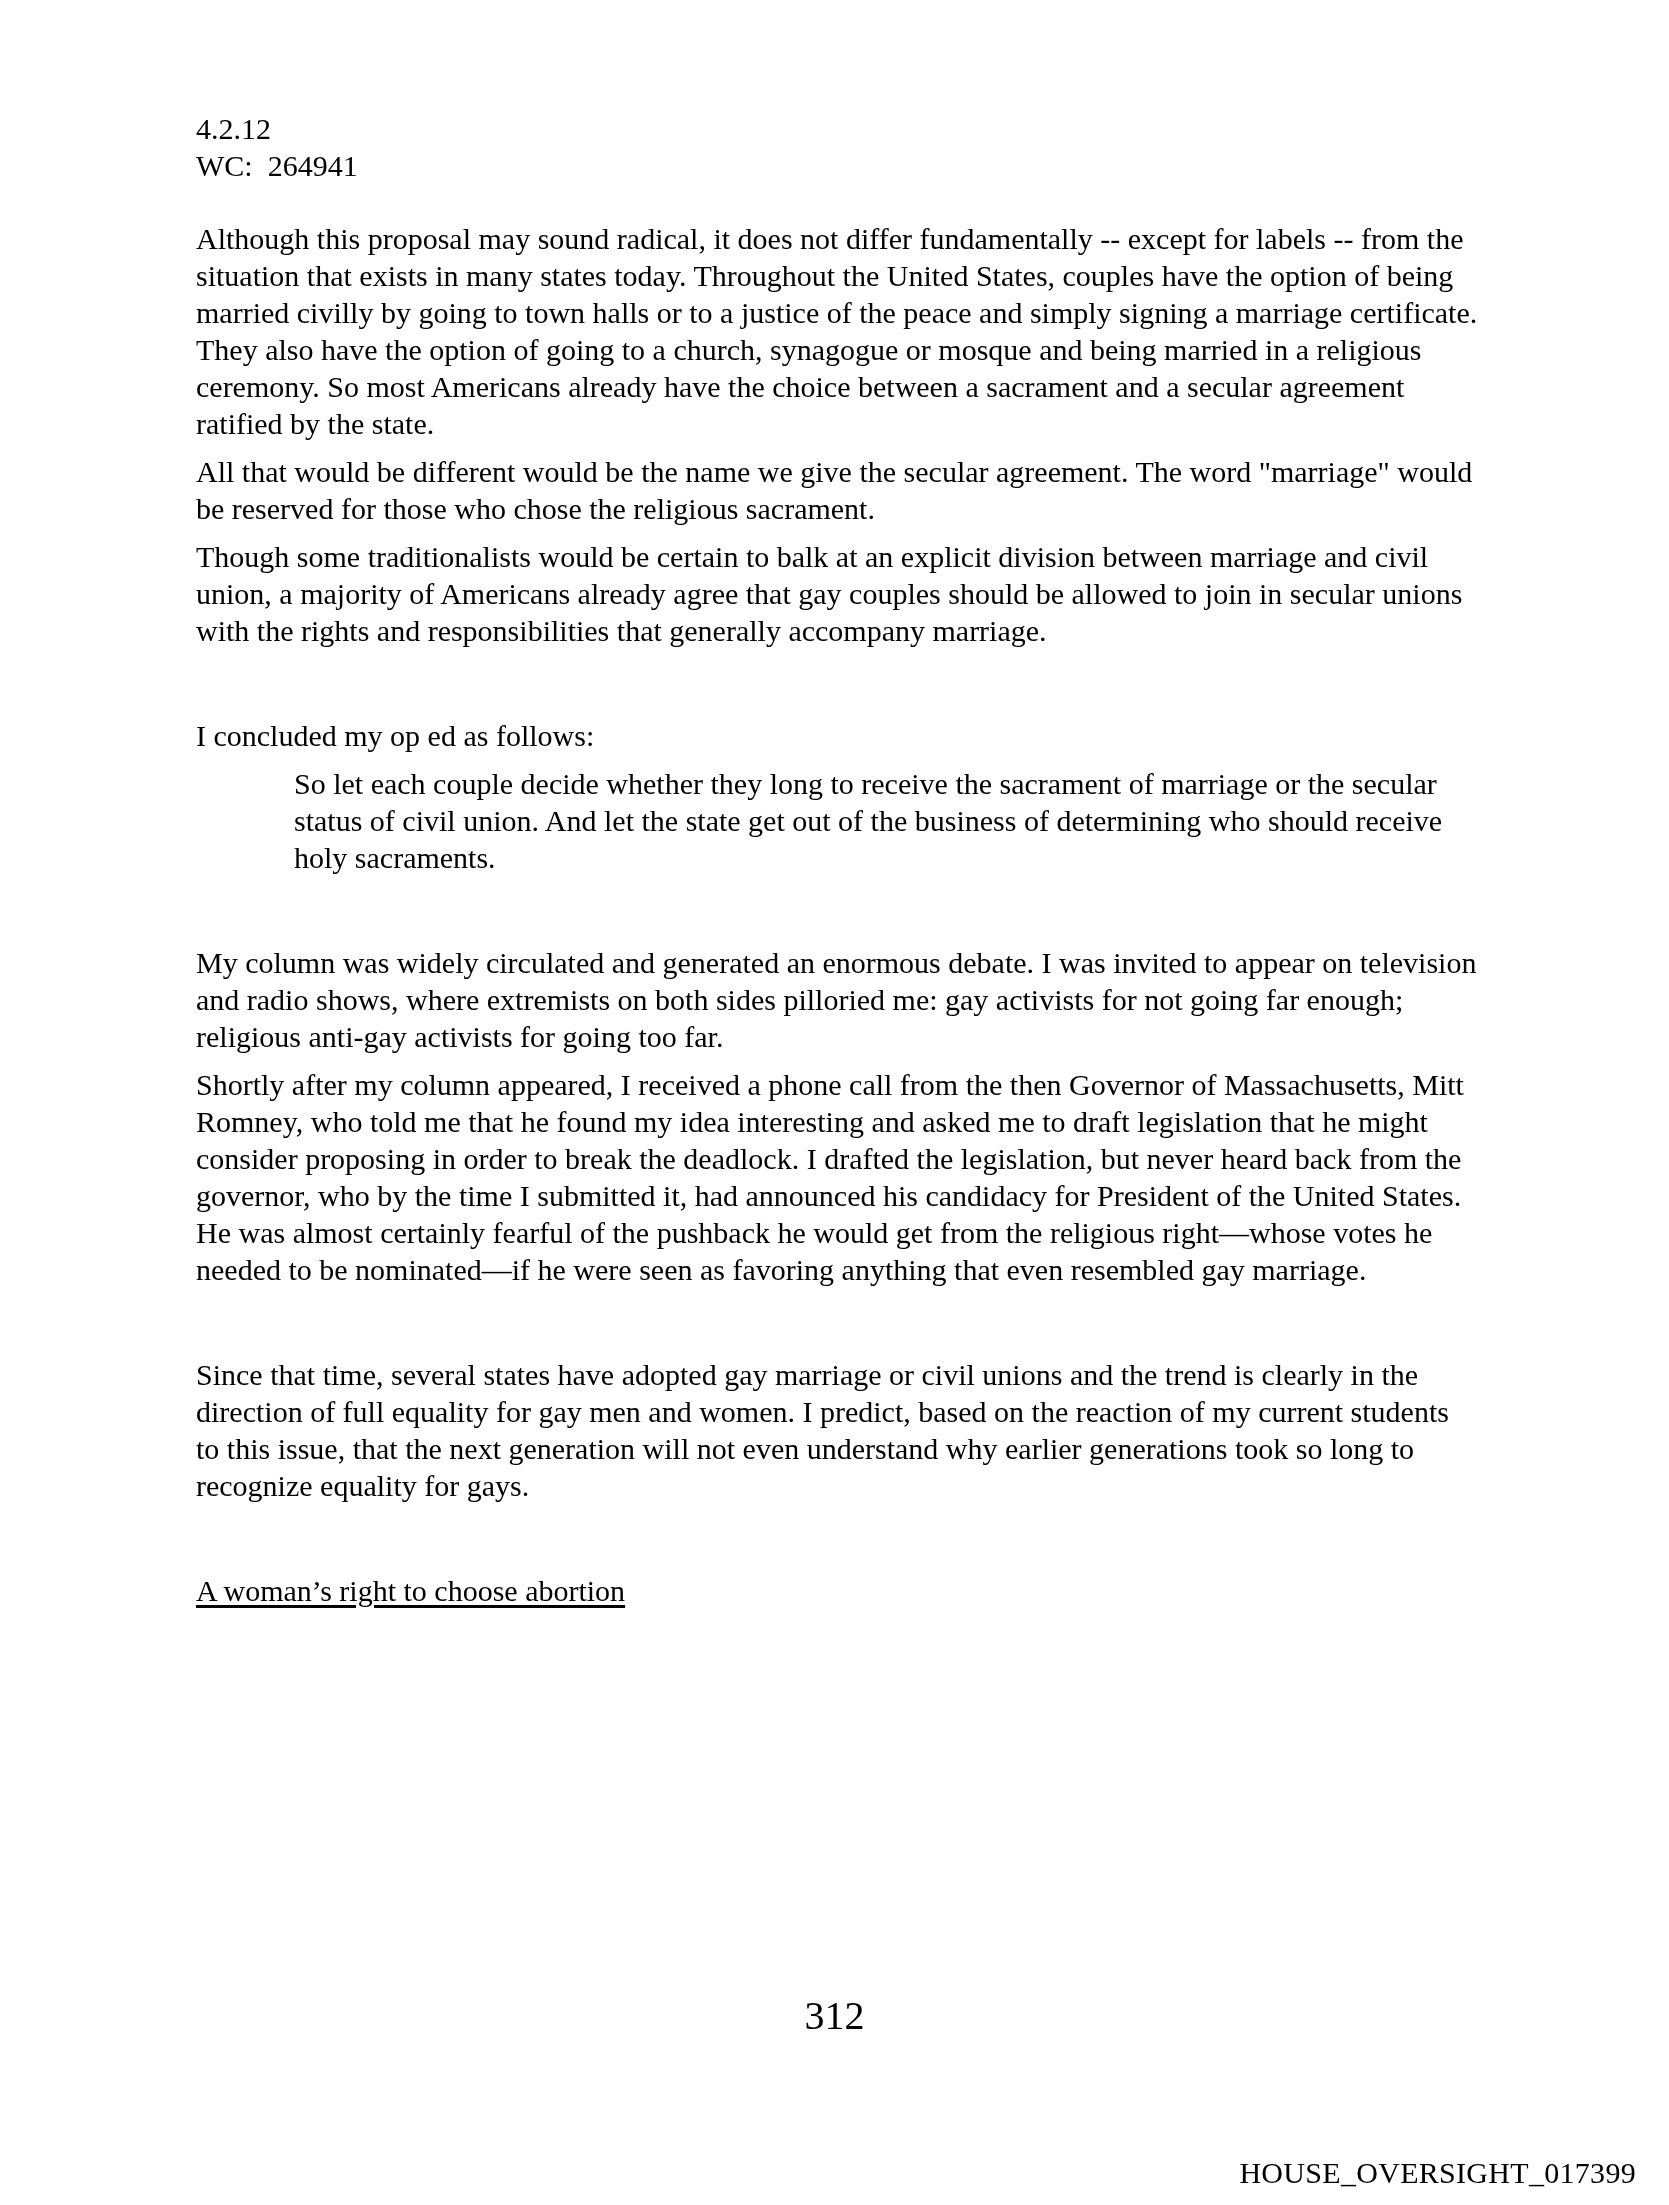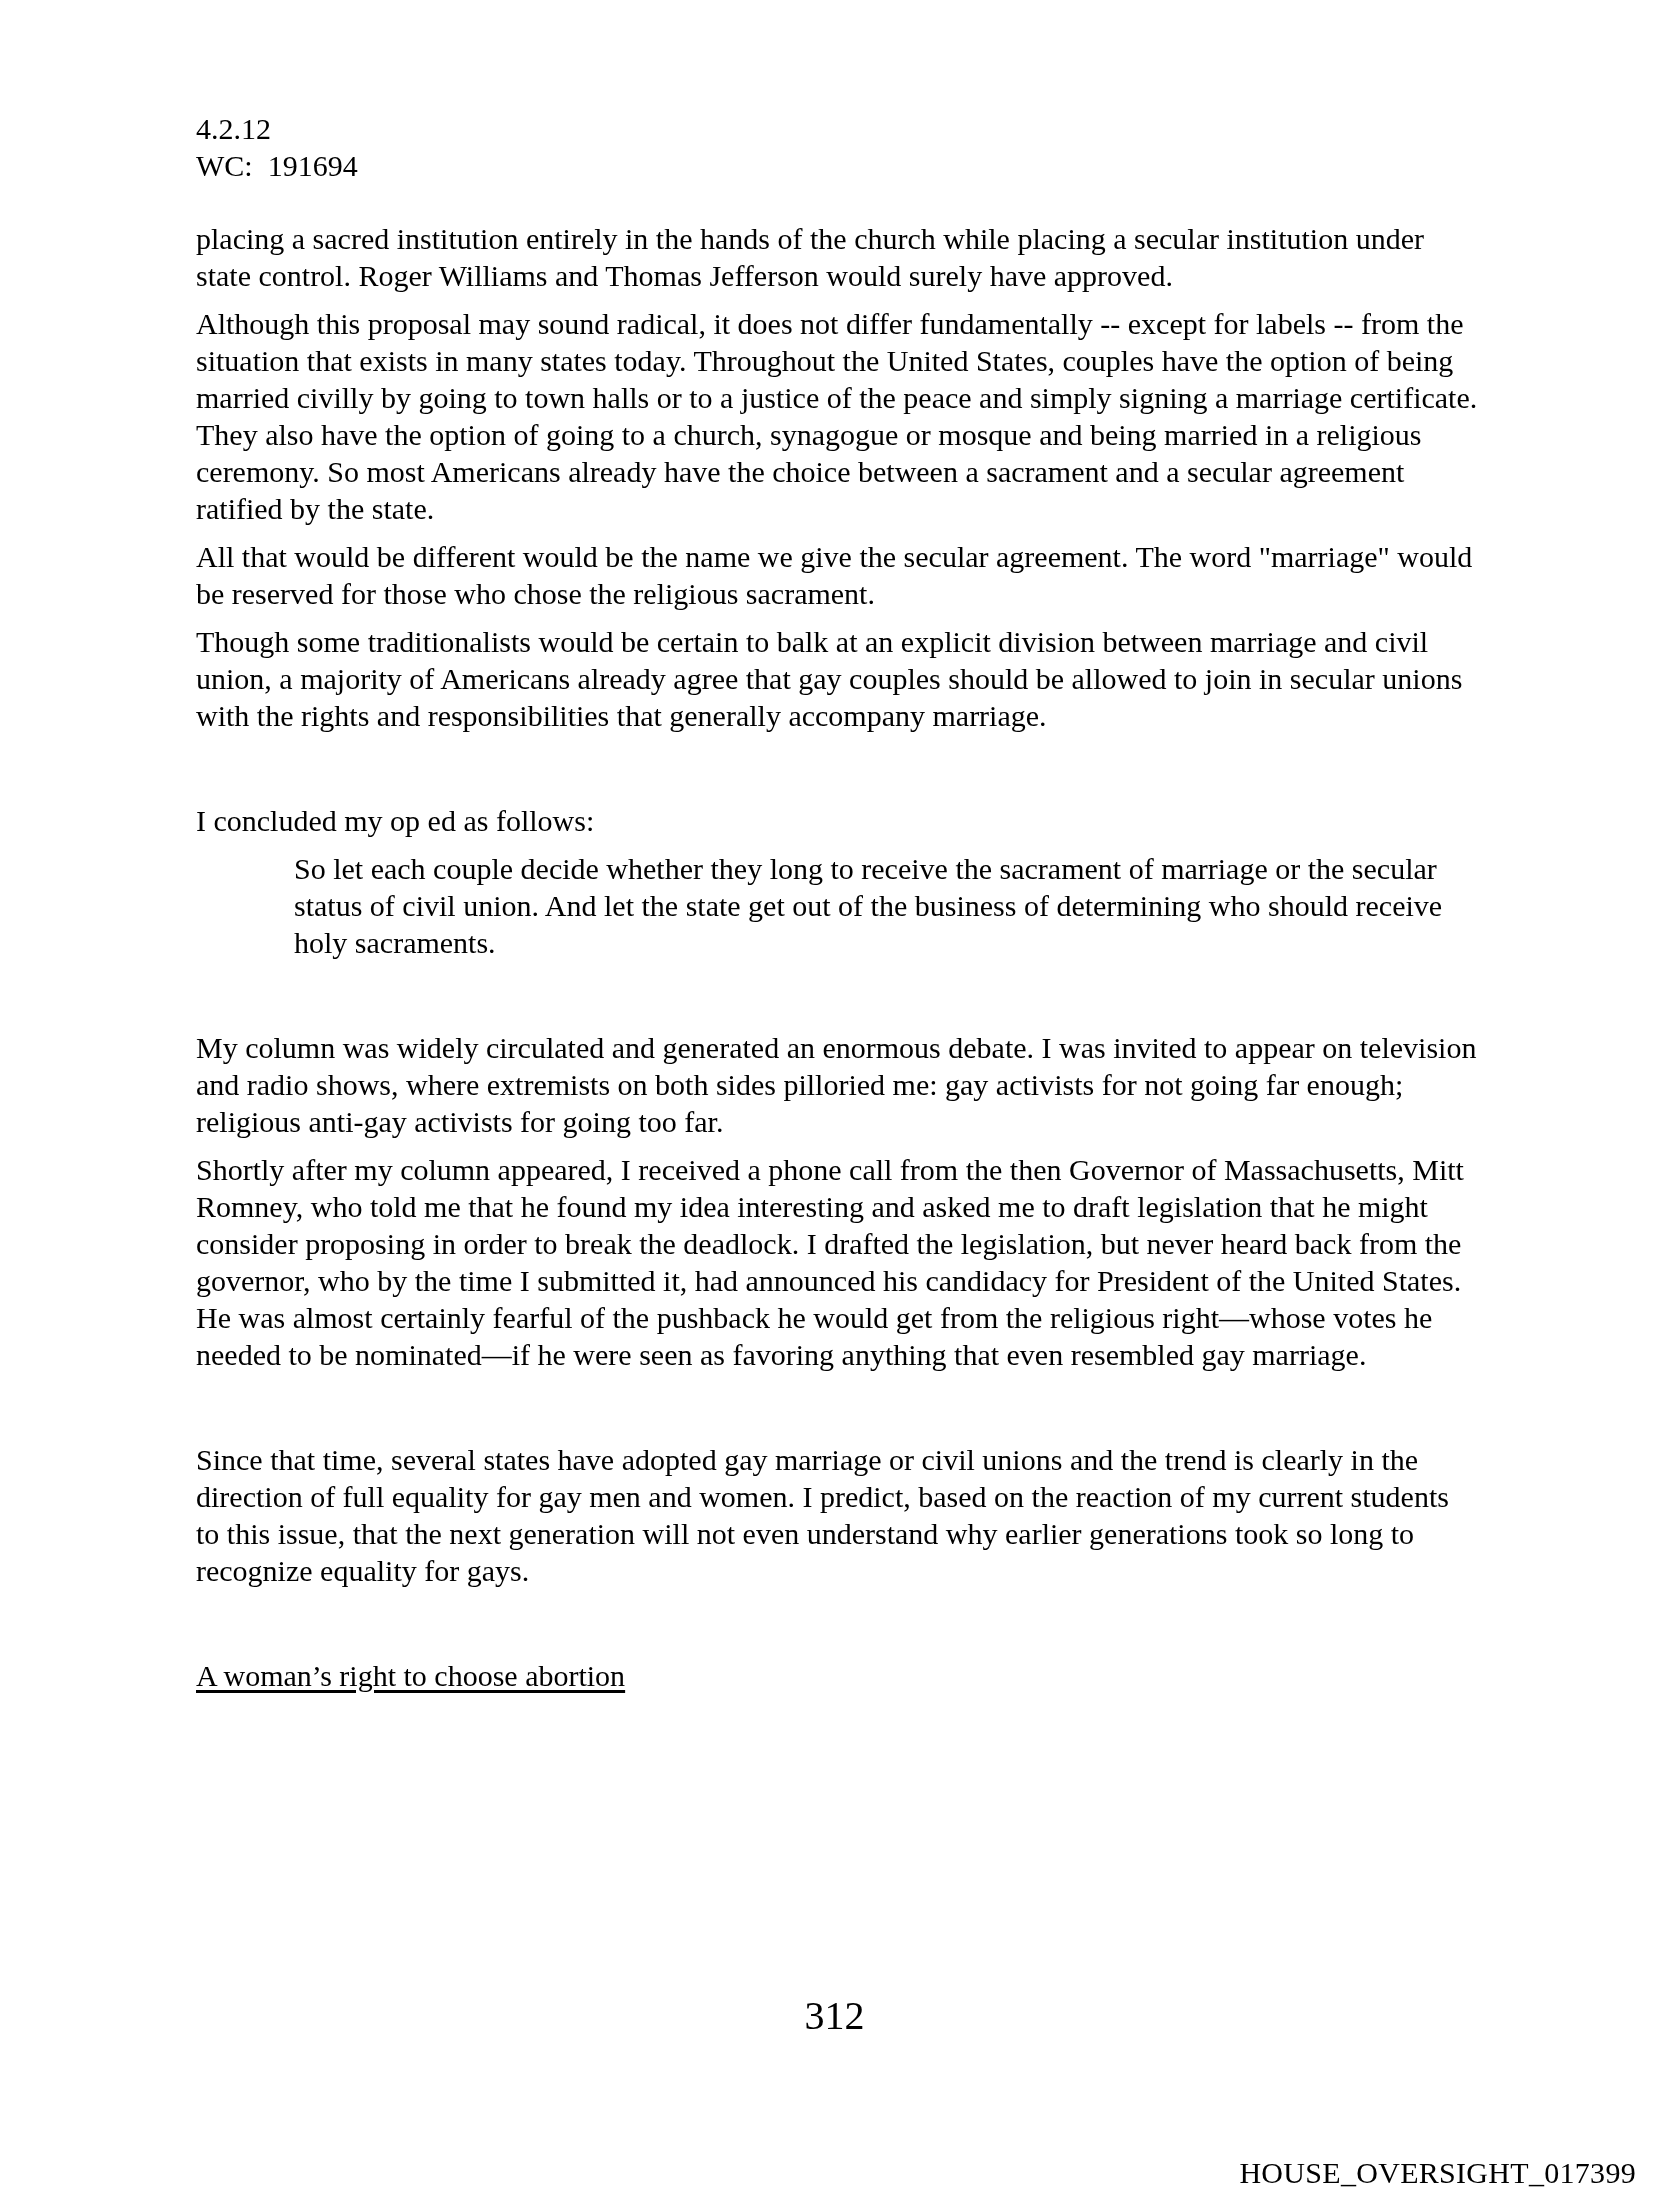--- a/index.html
+++ b/index.html
@@ -68,25 +68,24 @@
       letter-spacing: 0.3px;
     }
   </style>
 </head>
 <body>
 
 <div class="page">
 
   <div class="header">
     <div>4.2.12</div>
-    <div>WC:  191694</div>
+    <div>WC:  264941</div>
   </div>
 
   <div class="body-text">
-    <p>placing a sacred institution entirely in the hands of the church while placing a secular institution under state control.  Roger Williams and Thomas Jefferson would surely have approved.</p>
     <p>Although this proposal may sound radical, it does not differ fundamentally -- except for labels -- from the situation that exists in many states today. Throughout the United States, couples have the option of being married civilly by going to town halls or to a justice of the peace and simply signing a marriage certificate. They also have the option of going to a church, synagogue or mosque and being married in a religious ceremony. So most Americans already have the choice between a sacrament and a secular agreement ratified by the state.</p>
     <p>All that would be different would be the name we give the secular agreement. The word "marriage" would be reserved for those who chose the religious sacrament.</p>
     <p>Though some traditionalists would be certain to balk at an explicit division between marriage and civil union, a majority of Americans already agree that gay couples should be allowed to join in secular unions with the rights and responsibilities that generally accompany marriage.</p>
     <p class="gap-large">I concluded my op ed as follows:</p>
     <p class="blockquote">So let each couple decide whether they long to receive the sacrament of marriage or the secular status of civil union. And let the state get out of the business of determining who should receive holy sacraments.</p>
     <p class="gap-large">My column was widely circulated and generated an enormous debate.  I was invited to appear on television and radio shows, where extremists on both sides pilloried me:  gay activists for not going far enough; religious anti-gay activists for going too far.</p>
     <p>Shortly after my column appeared, I received a phone call from the then Governor of Massachusetts, Mitt Romney, who told me that he found my idea interesting and asked me to draft legislation that he might consider proposing in order to break the deadlock.  I drafted the legislation, but never heard back from the governor, who by the time I submitted it, had announced his candidacy for President of the United States.  He was almost certainly fearful of the pushback he would get from the religious right—whose votes he needed to be nominated—if he were seen as favoring anything that even resembled gay marriage.</p>
     <p class="gap-large">Since that time, several states have adopted gay marriage or civil unions and the trend is clearly in the direction of full equality for gay men and women.  I predict, based on the reaction of my current students to this issue, that the next generation will not even understand why earlier generations took so long to recognize equality for gays.</p>
     <p class="gap-large heading-underline">A woman’s right to choose abortion</p>
   </div>

